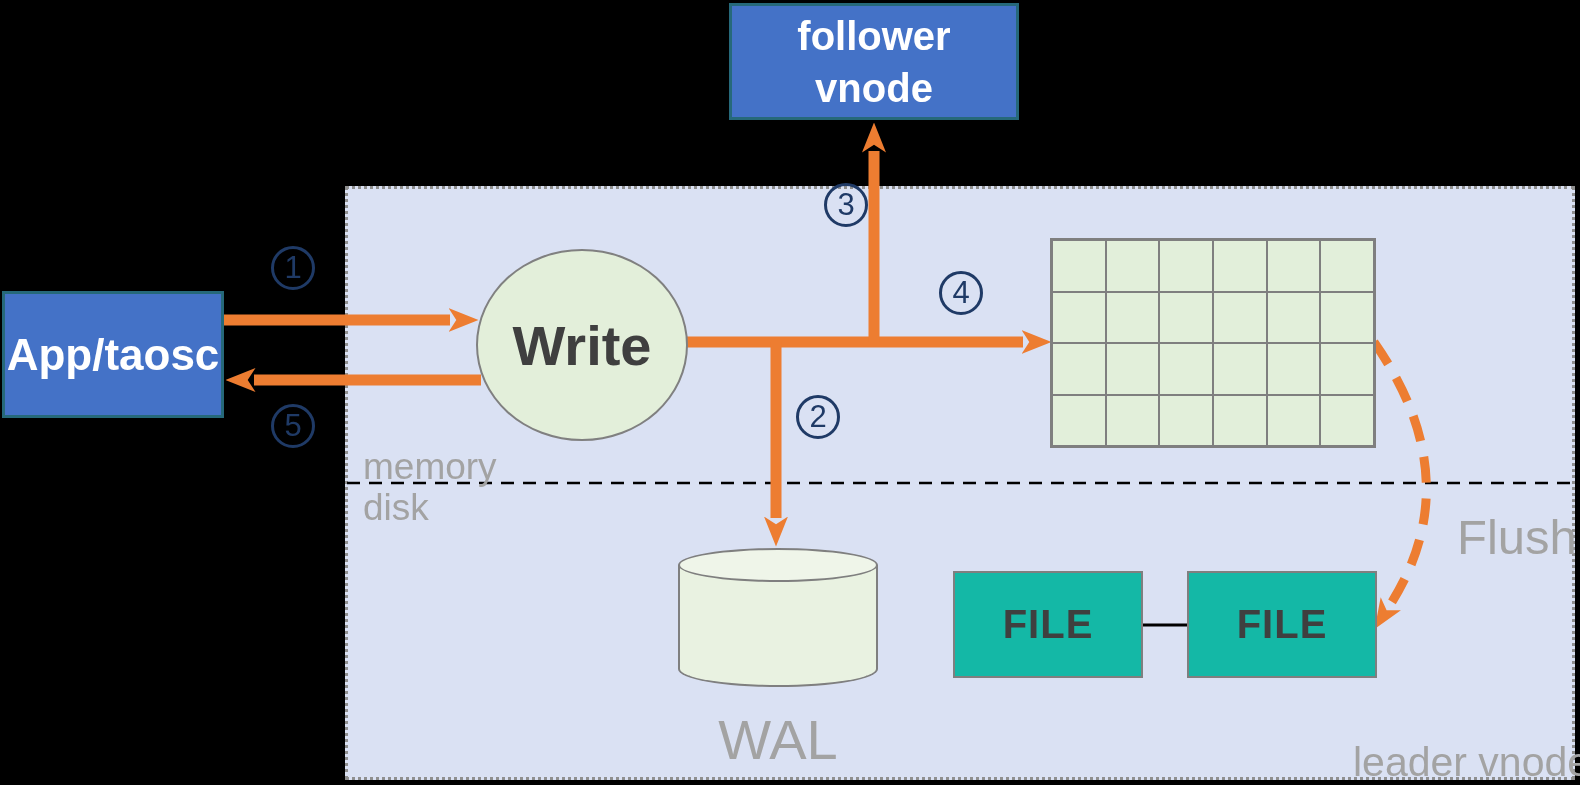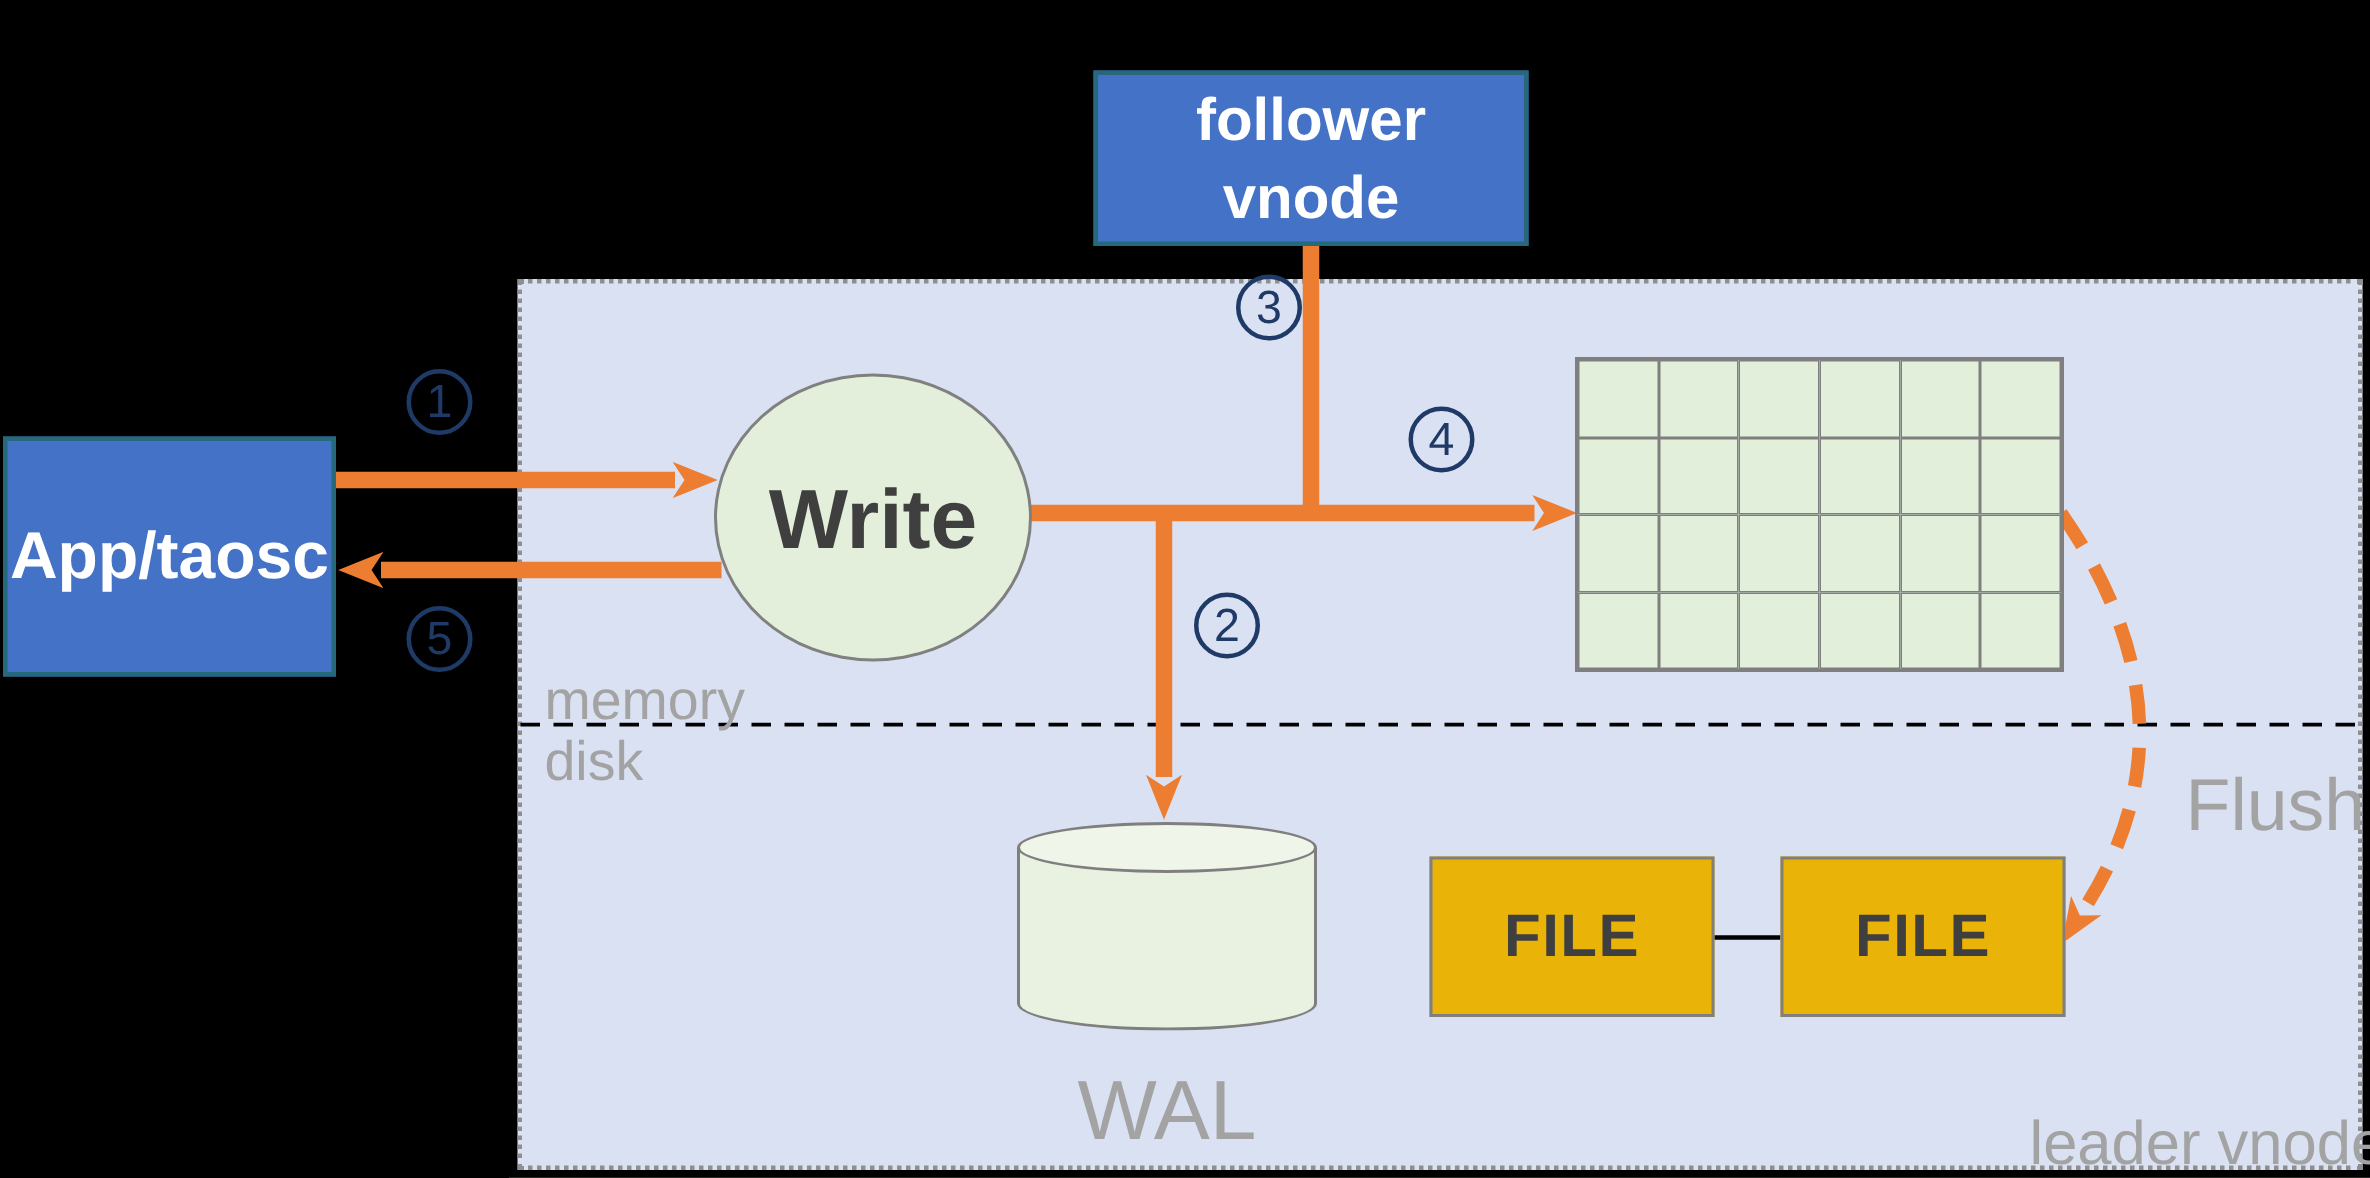--- a/index.html
+++ b/index.html
@@ -11,22 +11,22 @@
   #leader-panel{
     position:absolute;left:345px;top:186px;width:1230px;height:594px;
     background:#dae1f3;border:3px dotted #8f8f8f;box-sizing:border-box;
   }
   
   .blue-box{
     position:absolute;background:#4472c7;border:3px solid #26697a;box-sizing:border-box;
     display:flex;align-items:center;justify-content:center;flex-direction:column;
     color:#fff;font-weight:bold;text-align:center;
   }
-  #app-box{left:2px;top:291px;width:222px;height:160px;font-size:44px;}
-  #follower-box{left:729px;top:3px;width:290px;height:117px;font-size:40px;line-height:1.3;margin-top:44px;}
+  #app-box{left:2px;top:291px;width:222px;height:127px;font-size:44px;}
+  #follower-box{left:729px;top:3px;width:290px;height:117px;font-size:40px;line-height:1.3;}
   
   #write-circle{
     position:absolute;left:476px;top:249px;width:212px;height:192px;border-radius:50%;
     background:#e3efda;border:2.5px solid #808080;box-sizing:border-box;
     display:flex;align-items:center;justify-content:center;
     font-size:56px;font-weight:bold;color:#3f3f3f;
   }
   
   #memtable-grid{
     position:absolute;left:1050px;top:238px;width:326px;height:210px;
@@ -39,21 +39,21 @@
     position:absolute;left:0;top:17px;width:100%;height:122px;background:#e9f2e1;
     border:2px solid #7f7f7f;border-top:none;box-sizing:border-box;
     border-radius:0 0 100px 100px / 0 0 18px 18px;
   }
   .cyl-top{
     position:absolute;left:0;top:0;width:100%;height:34px;background:#eff5e9;
     border:2px solid #7f7f7f;border-radius:50%;box-sizing:border-box;
   }
   
   .file-box{
-    position:absolute;top:571px;width:190px;height:107px;background:#eab308;
+    position:absolute;top:571px;width:190px;height:107px;background:#14b8a6;
     border:2.5px solid #7f7f7f;box-sizing:border-box;
     display:flex;align-items:center;justify-content:center;
     font-size:40px;font-weight:bold;color:#3f3f3f;letter-spacing:1px;
   }
   #file-box-1{left:953px;}
   #file-box-2{left:1187px;}
   
   .txt{position:absolute;color:#a3a3a3;white-space:nowrap;}
   #lbl-memory{left:363px;top:446px;font-size:37px;}
   #lbl-disk{left:363px;top:487px;font-size:37px;text-align:right;}

